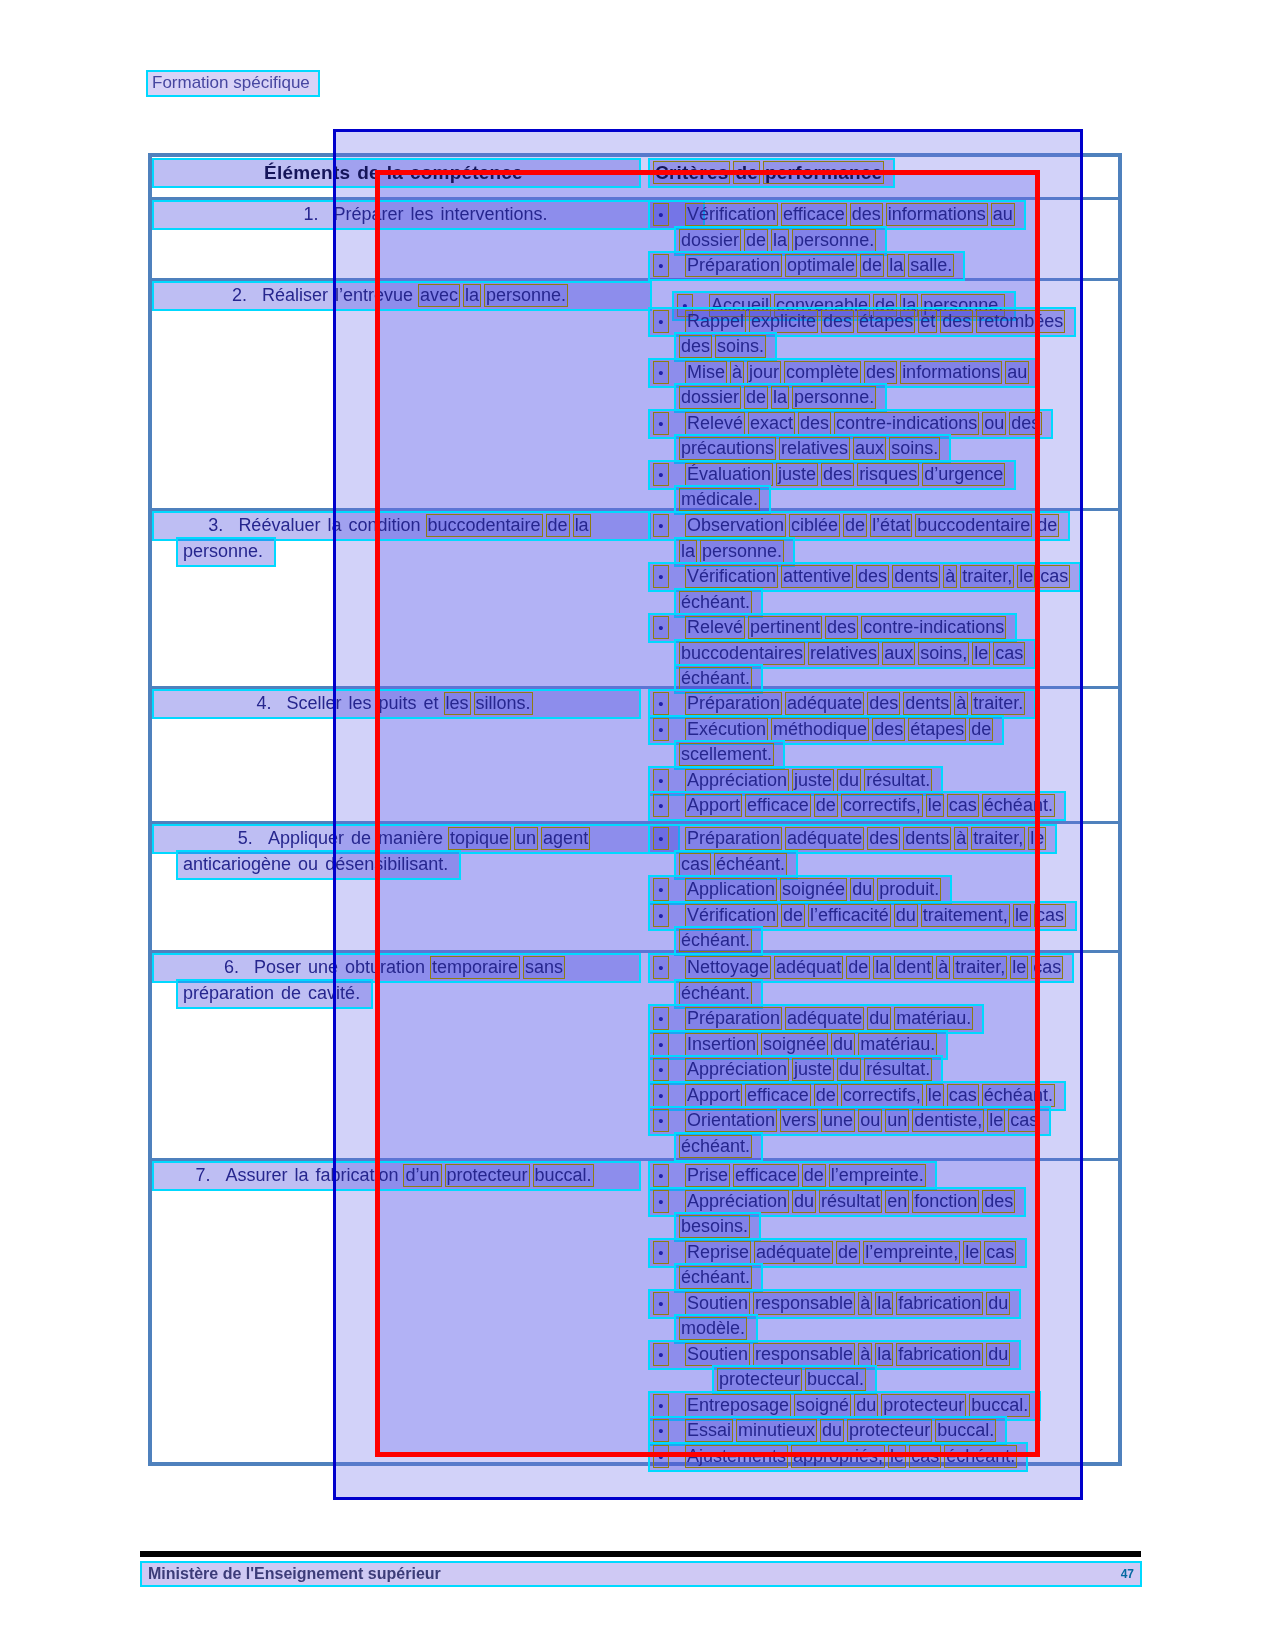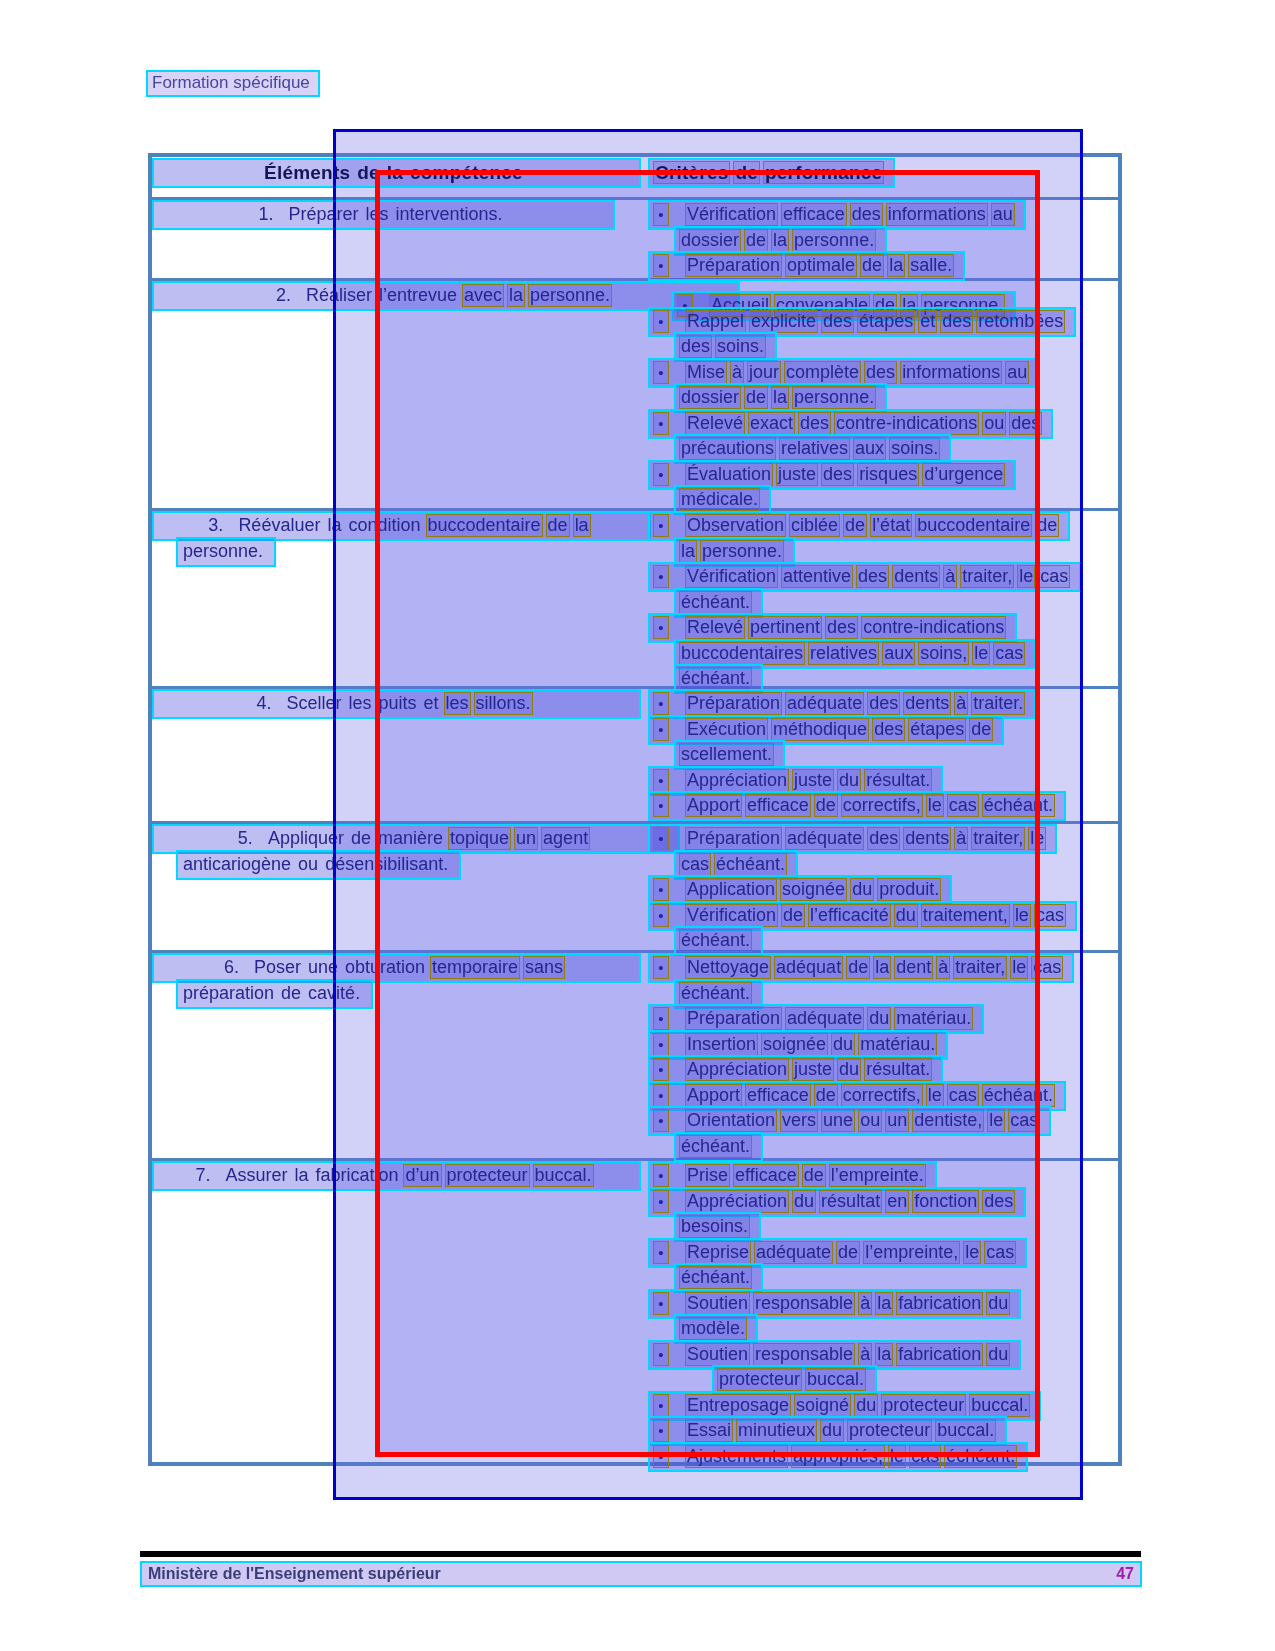--- a/index.html
+++ b/index.html
@@ -46,21 +46,21 @@
     border:2px solid var(--cyan);background:#d8d3f7;color:#4646a0;
     font-size:17px;padding:1px 8px 2px 4px;
   }
   .footer-rule{position:absolute;left:140px;top:1551px;width:1001px;height:6px;background:var(--rule);z-index:3;}
   .footer-bar{
     position:absolute;left:140px;top:1561px;width:1002px;height:26px;z-index:3;
     border:2px solid var(--cyan);background:#cfc9f4;box-sizing:border-box;
     display:flex;align-items:center;justify-content:space-between;padding:0 6px;
   }
   .footer-text{font-weight:bold;font-size:16px;color:#3c3c78;}
-  .footer-page{font-weight:bold;font-size:16px;color:#a21caf;}
+  .footer-page{font-weight:bold;font-size:12px;color:#0369a1;}
 </style>
 </head>
 <body>
 
 <div class="page" id="page">
 
   <div class="fmt-label">Formation spécifique</div>
 
   <div class="table-frame"></div>
   <div id="seps">
@@ -73,25 +73,25 @@
       <div class="row-sep" style="top: 1158px;"></div>
     </div>
 
   <div class="ov-fill" id="blue-fill"></div>
   <div class="ov-fill" id="red-fill"></div>
 
   <div id="content">
       <div class="hdr"></div>
       <div class="line hdr" style="left: 152px; top: 158px;"><span class="hl stretch" style="width: 489px;"><span class="w">Éléments</span><span class="w">de</span><span class="w">la</span><span class="w">compétence</span></span></div>
       <div class="line hdr" style="left: 648px; top: 158px;"><span class="hl"><span class="w boxed">Critères</span><span class="w boxed">de</span><span class="w boxed">performance</span></span></div>
-      <div class="line" style="left: 152px; top: 200px;"><span class="hl stretch" style="width: 463px;"><span class="num">1.</span><span class="w">Préparer</span><span class="w">les</span><span class="w">interventions.</span></span></div>
+      <div class="line" style="left: 152px; top: 200px;"><span class="hl stretch" style="width: 553px;"><span class="num">1.</span><span class="w">Préparer</span><span class="w">les</span><span class="w">interventions.</span></span></div>
       <div class="line" style="left: 648px; top: 200px;"><span class="hl"><span class="bullet-box boxed">•</span><span class="w boxed">Vérification</span><span class="w boxed">efficace</span><span class="w boxed">des</span><span class="w boxed">informations</span><span class="w boxed">au</span></span></div>
       <div class="line" style="left: 674px; top: 225.5px;"><span class="hl"><span class="w boxed">dossier</span><span class="w boxed">de</span><span class="w boxed">la</span><span class="w boxed">personne.</span></span></div>
       <div class="line" style="left: 648px; top: 251px;"><span class="hl"><span class="bullet-box boxed">•</span><span class="w boxed">Préparation</span><span class="w boxed">optimale</span><span class="w boxed">de</span><span class="w boxed">la</span><span class="w boxed">salle.</span></span></div>
-      <div class="line" style="left: 152px; top: 281px;"><span class="hl stretch" style="width: 588px;"><span class="num">2.</span><span class="w">Réaliser</span><span class="w">l’entrevue</span><span class="w boxed">avec</span><span class="w boxed">la</span><span class="w boxed">personne.</span></span></div>
+      <div class="line" style="left: 152px; top: 281px;"><span class="hl stretch" style="width: 500px;"><span class="num">2.</span><span class="w">Réaliser</span><span class="w">l’entrevue</span><span class="w boxed">avec</span><span class="w boxed">la</span><span class="w boxed">personne.</span></span></div>
       <div class="line" style="left: 648px; top: 291px; padding-left: 24px;"><span class="hl"><span class="bullet-box boxed">•</span><span class="w boxed">Accueil</span><span class="w boxed">convenable</span><span class="w boxed">de</span><span class="w boxed">la</span><span class="w boxed">personne.</span></span></div>
       <div class="line" style="left: 648px; top: 306.5px;"><span class="hl"><span class="bullet-box boxed">•</span><span class="w boxed">Rappel</span><span class="w boxed">explicite</span><span class="w boxed">des</span><span class="w boxed">étapes</span><span class="w boxed">et</span><span class="w boxed">des</span><span class="w boxed">retombées</span></span></div>
       <div class="line" style="left: 674px; top: 332px;"><span class="hl"><span class="w boxed">des</span><span class="w boxed">soins.</span></span></div>
       <div class="line" style="left: 648px; top: 357.5px;"><span class="hl"><span class="bullet-box boxed">•</span><span class="w boxed">Mise</span><span class="w boxed">à</span><span class="w boxed">jour</span><span class="w boxed">complète</span><span class="w boxed">des</span><span class="w boxed">informations</span><span class="w boxed">au</span></span></div>
       <div class="line" style="left: 674px; top: 383px;"><span class="hl"><span class="w boxed">dossier</span><span class="w boxed">de</span><span class="w boxed">la</span><span class="w boxed">personne.</span></span></div>
       <div class="line" style="left: 648px; top: 408.5px;"><span class="hl"><span class="bullet-box boxed">•</span><span class="w boxed">Relevé</span><span class="w boxed">exact</span><span class="w boxed">des</span><span class="w boxed">contre-indications</span><span class="w boxed">ou</span><span class="w boxed">des</span></span></div>
       <div class="line" style="left: 674px; top: 434px;"><span class="hl"><span class="w boxed">précautions</span><span class="w boxed">relatives</span><span class="w boxed">aux</span><span class="w boxed">soins.</span></span></div>
       <div class="line" style="left: 648px; top: 459.5px;"><span class="hl"><span class="bullet-box boxed">•</span><span class="w boxed">Évaluation</span><span class="w boxed">juste</span><span class="w boxed">des</span><span class="w boxed">risques</span><span class="w boxed">d’urgence</span></span></div>
       <div class="line" style="left: 674px; top: 485px;"><span class="hl"><span class="w boxed">médicale.</span></span></div>
       <div class="line" style="left: 152px; top: 511px;"><span class="hl stretch" style="width: 499px;"><span class="num">3.</span><span class="w">Réévaluer</span><span class="w">la</span><span class="w">condition</span><span class="w boxed">buccodentaire</span><span class="w boxed">de</span><span class="w boxed">la</span></span></div>

